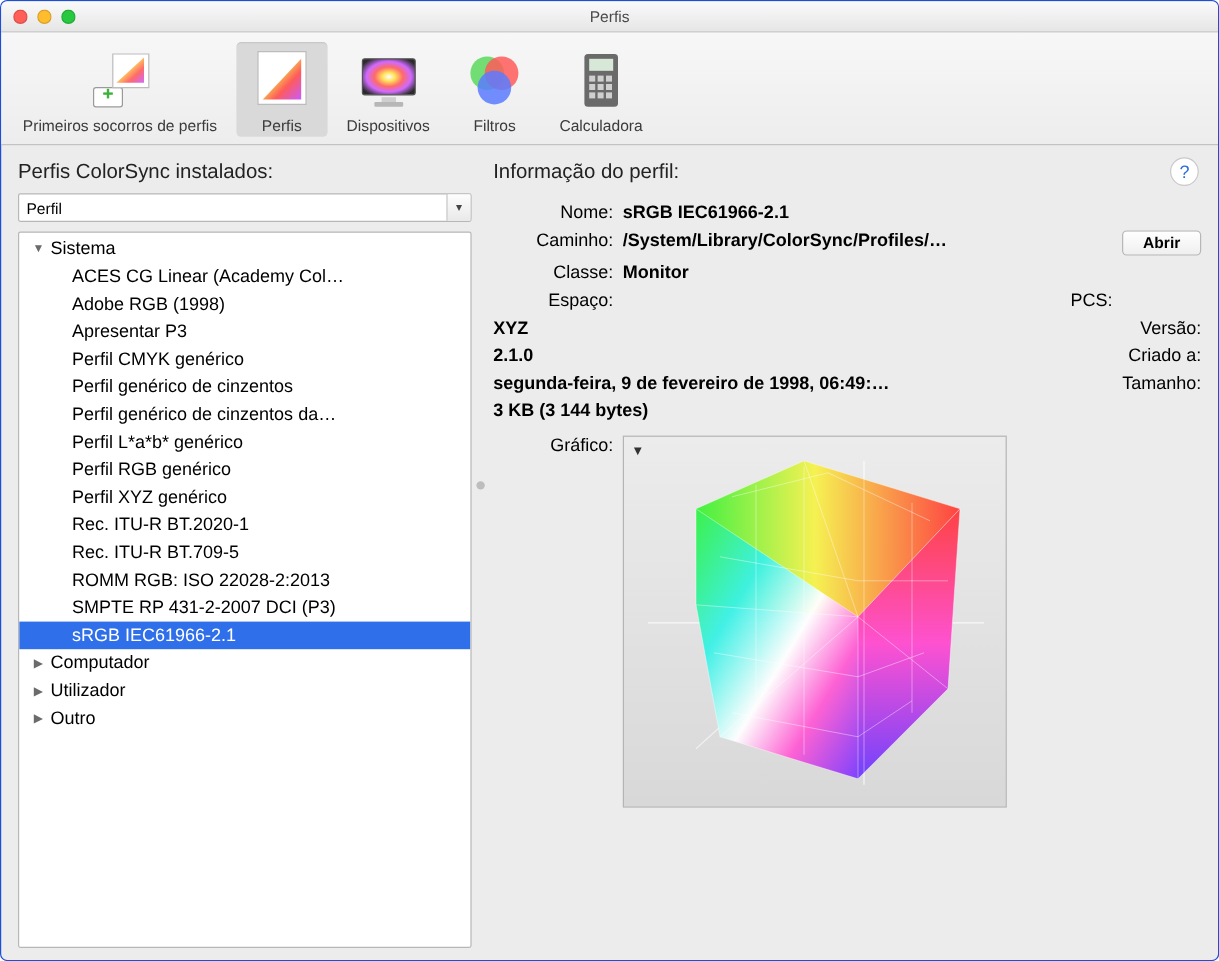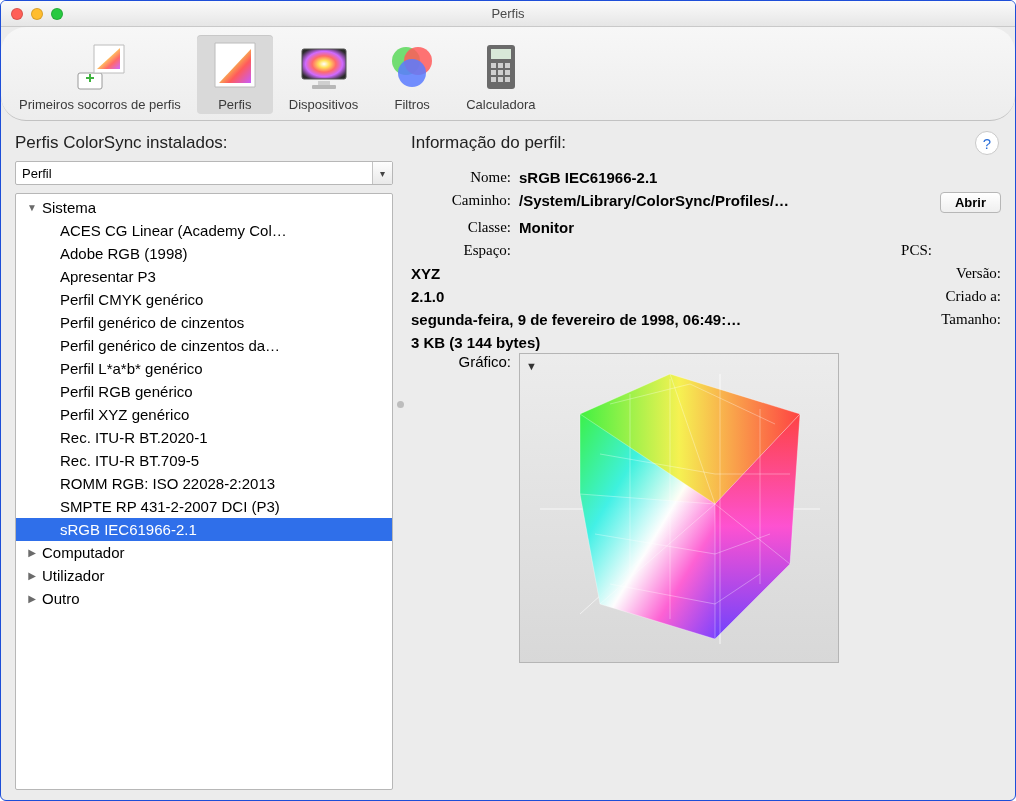--- a/index.html
+++ b/index.html
@@ -5,43 +5,43 @@
   * { box-sizing: border-box; }
   html, body { margin: 0; padding: 0; font-family: -apple-system, "Helvetica Neue", Arial, sans-serif; font-size: 13px; color: #000; }
   .window { width: 1016px; height: 801px; background: #ececec; border: 1px solid #1d4ed8; border-radius: 6px; overflow: hidden; position: relative; }
   .titlebar { position: relative; height: 26px; background: linear-gradient(#fafafa,#e6e6e6); display: flex; align-items: center; border-bottom: 1px solid #c9c9c9; }
   .traffic { display: flex; gap: 8px; position: absolute; left: 10px; top: 7px; }
   .dot { width: 12px; height: 12px; border-radius: 50%; border: 0.5px solid rgba(0,0,0,0.15); }
   .dot.red { background: #ff5f57; }
   .dot.yellow { background: #ffbd2e; }
   .dot.green { background: #28c940; }
   .titletext { margin: 0 auto; font-size: 13px; color: #4a4a4a; }
-  .toolbar { height: 94px; background: linear-gradient(#f7f7f7,#ededed); display: flex; align-items: flex-end; gap: 6px; padding: 0 8px 6px 8px; border-bottom: 1px solid #c2c2c2; border-radius: 25px; }
+  .toolbar { height: 94px; background: linear-gradient(#f7f7f7,#ededed); display: flex; align-items: flex-end; gap: 6px; padding: 0 8px 6px 8px; border-bottom: 1px solid #c2c2c2; }
   .tb-item { display: flex; flex-direction: column; align-items: center; padding: 4px 10px 2px 10px; border-radius: 4px; cursor: default; }
   .tb-item.selected { background: #d9d9d9; box-shadow: inset 0 1px 0 rgba(0,0,0,0.08); }
   .tb-icon { width: 56px; height: 56px; display: flex; align-items: center; justify-content: center; }
   .tb-label { font-size: 13px; color: #3b3b3b; margin-top: 2px; white-space: nowrap; }
   .body { display: flex; height: calc(100% - 26px - 94px); }
   .left { width: 400px; display: flex; flex-direction: column; padding: 12px 4px 10px 14px; gap: 8px; }
   .right { flex: 1; padding: 12px 14px 10px 10px; position: relative; }
   .section-title { font-size: 17px; color: #222; }
   .dropdown { height: 24px; width: 378px; background: #fff; border: 1px solid #b7b7b7; border-radius: 2px; display: flex; align-items: center; padding: 0 6px; position: relative; }
   .dropdown .arrow { position: absolute; right: 0; top: 0; width: 20px; height: 100%; background: linear-gradient(#fdfdfd,#e9e9e9); border-left: 1px solid #c3c3c3; display: flex; align-items: center; justify-content: center; font-size: 10px; color: #444; }
   .listbox { width: 378px; flex: 1; background: #fff; border: 1px solid #b7b7b7; border-radius: 2px; overflow: auto; padding: 2px 0 12px 0; }
   .group-row { display: flex; align-items: center; padding: 3px 6px 3px 10px; font-size: 15px; cursor: default; }
   .group-row .tri { width: 12px; display: inline-flex; justify-content: center; margin-right: 4px; font-size: 10px; color: #6b6b6b; }
   .item-row { display: flex; align-items: flex-start; padding: 3px 6px 3px 44px; font-size: 15px; cursor: default; }
   .item-row.selected { background: #2f6fea; color: #fff; }
   .help-btn { position: absolute; right: 16px; top: 10px; width: 24px; height: 24px; border-radius: 50%; background: #fff; border: 1px solid #c9c9c9; display: flex; align-items: center; justify-content: center; font-size: 15px; color: #2a6ed8; cursor: pointer; }
   .info-title { font-size: 17px; color: #222; margin-bottom: 16px; }
   .info-table { display: grid; grid-template-columns: 100px 1fr auto; column-gap: 8px; row-gap: 6px; align-items: start; font-size: 15px; }
-  .info-label { text-align: right; font-weight: 400; font-family: Liberation Serif, serif; }
+  .info-label { text-align: right; font-weight: 400; }
   .info-value { font-weight: 700; overflow: hidden; text-overflow: ellipsis; white-space: nowrap; }
   .open-btn { padding: 2px 14px; background: linear-gradient(#ffffff,#efefef); border: 1px solid #b7b7b7; border-radius: 4px; font-size: 13px; cursor: pointer; font-weight: bold; }
-  .graph-row { display: grid; grid-template-columns: 100px 1fr; column-gap: 8px; margin-top: 2px; font-size: 15px; }
+  .graph-row { display: grid; grid-template-columns: 100px 1fr; column-gap: 8px; margin-top: 12px; font-size: 15px; }
   .graph-label { text-align: right; }
   .graph-panel { width: 320px; height: 310px; background: linear-gradient(#ececec,#d8d8d8); border: 1px solid #b5b5b5; position: relative; }
   .graph-panel .disclosure { position: absolute; left: 6px; top: 6px; font-size: 11px; color: #333; }
   .graph-panel svg { position: absolute; left: 0; top: 0; }
   .split-handle { position: absolute; left: 396px; top: 50%; width: 7px; height: 7px; border-radius: 50%; background: #bdbdbd; }
 </style>
 </head>
 <body>
 
 <div class="window">

